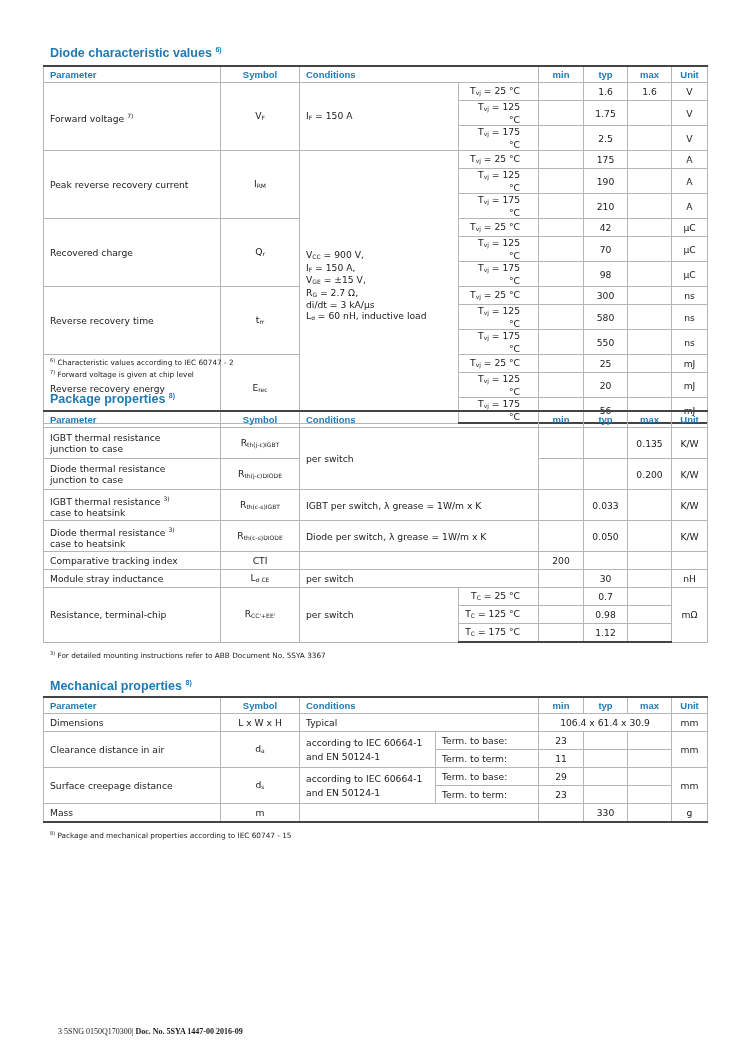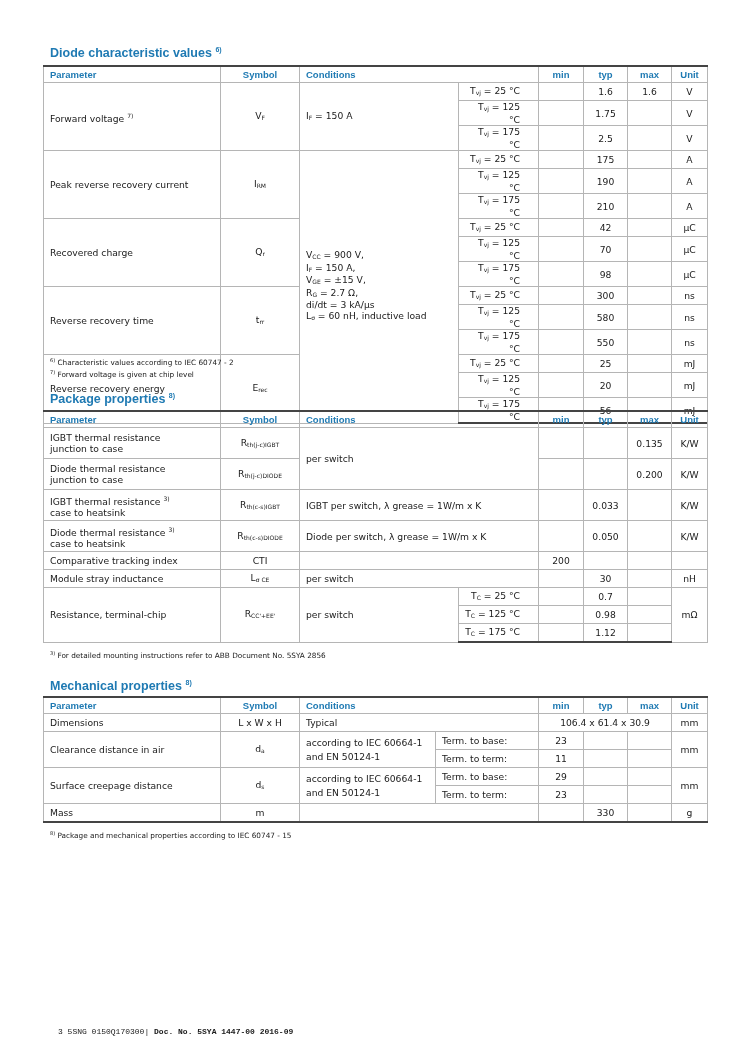--- a/index.html
+++ b/index.html
@@ -15,21 +15,21 @@
   table.dt tr:last-child td { border-bottom:2px solid #444; }
   table.dt th { font-family:"Liberation Sans", sans-serif; font-weight:bold; color:#1f7ab3;
          text-align:left; font-size:9.5px; height:15px; }
   table.dt th.c, table.dt td.c { text-align:center; }
   table.dt td.r { text-align:right; padding-right:18px; }
   table.dt td:first-child, table.dt th:first-child { border-left:1px solid #b5b5b5;margin-top:8px; }
   .sub { font-size:6px; vertical-align:-1px; }
   .sup { font-size:6px; vertical-align:4px; }
   .footnote { position:absolute; left:50px; font-size:7.3px; line-height:9.5px; }
   .footnote sup { font-size:5px; vertical-align:3px; }
-  .footer { position:absolute; left:38px; top:1027px; font-size:8px; font-family:Liberation Mono, monospace;padding-left:20px; }
+  .footer { position:absolute; left:38px; top:1027px; font-size:8px; font-family:Liberation Serif, serif;padding-left:20px; }
   .footer b { font-weight:bold; }
 </style>
 </head>
 <body>
 
 <div class="section-title" style="top:46px;">
   <span>Diode characteristic values</span>
   <sup>6)</sup>
 </div>
 
@@ -281,21 +281,21 @@
       <tr>
         <td class="r">T<span class="sub">C</span> = 175 °C</td>
         <td class="c"></td>
         <td class="c">1.12</td>
         <td class="c"></td>
       </tr>
     </tbody>
 </table>
 
 <div class="footnote" style="top:649px;">
-  <div><sup>3)</sup> <span>For detailed mounting instructions refer to ABB Document No. 5SYA 2856</span></div>
+  <div><sup>3)</sup> <span>For detailed mounting instructions refer to ABB Document No. 5SYA 3367</span></div>
 </div>
 
 <div class="section-title" style="top:679px;">
   <span>Mechanical properties</span>
   <sup>8)</sup>
 </div>
 
 <table class="dt" style="top:696px;">
   <colgroup>
     <col style="width:177px">

